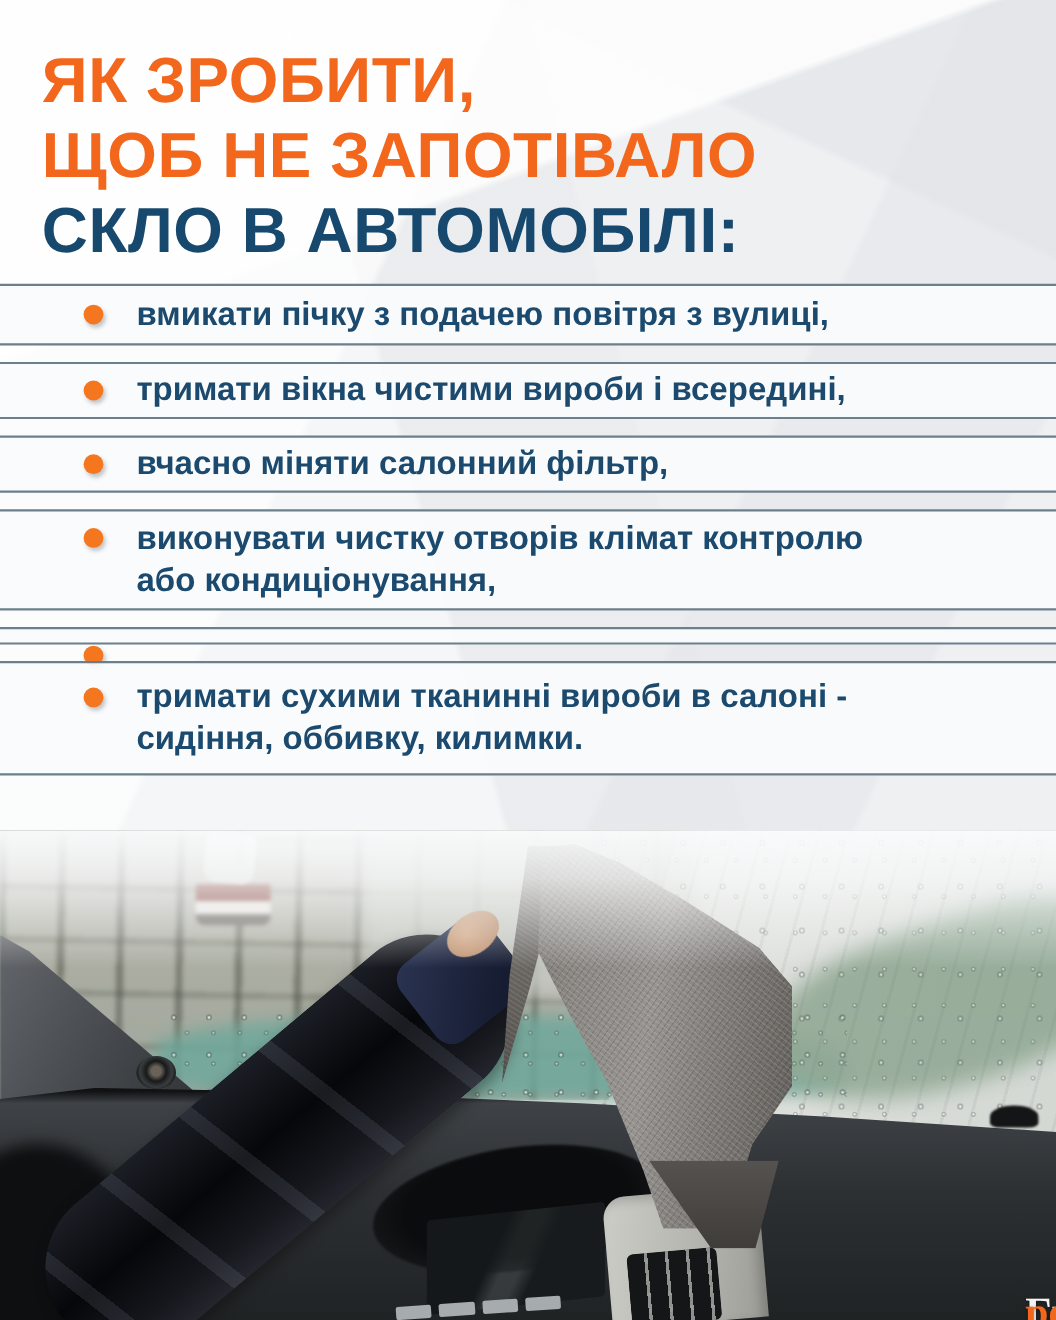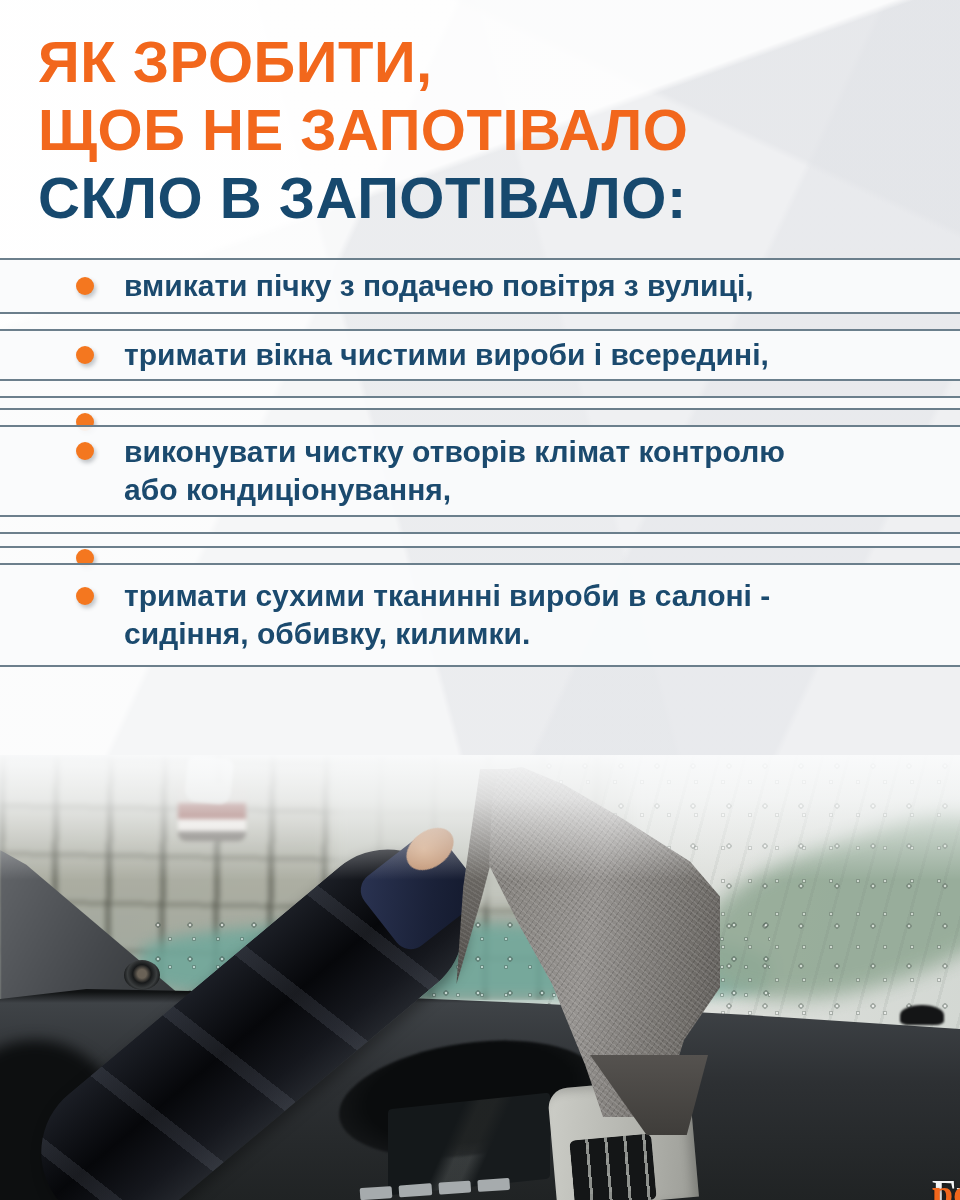--- a/index.html
+++ b/index.html
@@ -7,21 +7,21 @@
     position:relative;width:960px;height:1200px;overflow:hidden;
     font-family:"Liberation Sans","DejaVu Sans",sans-serif;
     background:
       linear-gradient(160deg, rgba(255,255,255,.85) 0 21%, rgba(255,255,255,0) 21.5%),
       linear-gradient(205deg, rgba(224,226,230,.55) 0 14%, rgba(224,226,230,0) 14.5%),
       linear-gradient(115deg, rgba(255,255,255,.65) 0 30%, transparent 30.5% 58%, rgba(226,228,232,.5) 58.5% 74%, transparent 74.5%),
       linear-gradient(75deg, rgba(255,255,255,.4) 0 45%, rgba(228,230,233,.35) 45.5% 62%, transparent 62.5%),
       #eff0f2;
   }
   
-  .title{position:absolute;left:38px;top:28px;font-weight:bold;font-size:58px;line-height:68px;letter-spacing:.5px;white-space:nowrap;}
+  .title{position:absolute;left:38px;top:40px;font-weight:bold;font-size:58px;line-height:68px;letter-spacing:.5px;white-space:nowrap;}
   .title .ln{display:block;}
   .title .accent{color:#f2671c;}
   .title .dark{color:#17496e;}
   
   .tips{position:absolute;left:0;top:258px;width:960px;}
   .tip-row{
     position:relative;width:960px;box-sizing:border-box;
     border-top:2px solid rgba(82,104,120,.85);
     border-bottom:2px solid rgba(82,104,120,.85);
     background:rgba(250,251,252,.92);
@@ -130,40 +130,44 @@
   .logo .accent{color:#f2671c;}
 </style>
 </head>
 <body>
 
 <div class="canvas">
 
   <div class="title">
     <span class="ln accent">ЯК ЗРОБИТИ,</span>
     <span class="ln accent">ЩОБ НЕ ЗАПОТІВАЛО</span>
-    <span class="ln dark">СКЛО В ЗАПОТІВАЛО:</span>
+    <span class="ln dark">СКЛО В АВТОМОБІЛІ:</span>
   </div>
 
   <div class="tips">
     <div class="tip-row pad-a">
       <span class="bullet"></span>
       <span class="tip-text">
         <span>вмикати пічку з подачею повітря з вулиці,</span>
           <span></span>
       </span>
     </div>
     <div class="tip-row pad-b">
       <span class="bullet"></span>
       <span class="tip-text">
         <span>тримати вікна чистими вироби і всередині,</span>
           <span></span>
       </span>
     </div>
     <div class="tip-row pad-b">
       <span class="bullet"></span>
+      <span class="tip-text">
+        <span>вчасно міняти салонний фільтр,</span>
+          <span></span>
+      </span>
     </div>
     <div class="tip-row pad-c">
       <span class="bullet"></span>
       <span class="tip-text">
         <span>виконувати чистку отворів клімат контролю</span>
           <span>або кондиціонування,</span>
       </span>
     </div>
     <div class="tip-row pad-c">
       <span class="bullet"></span>

